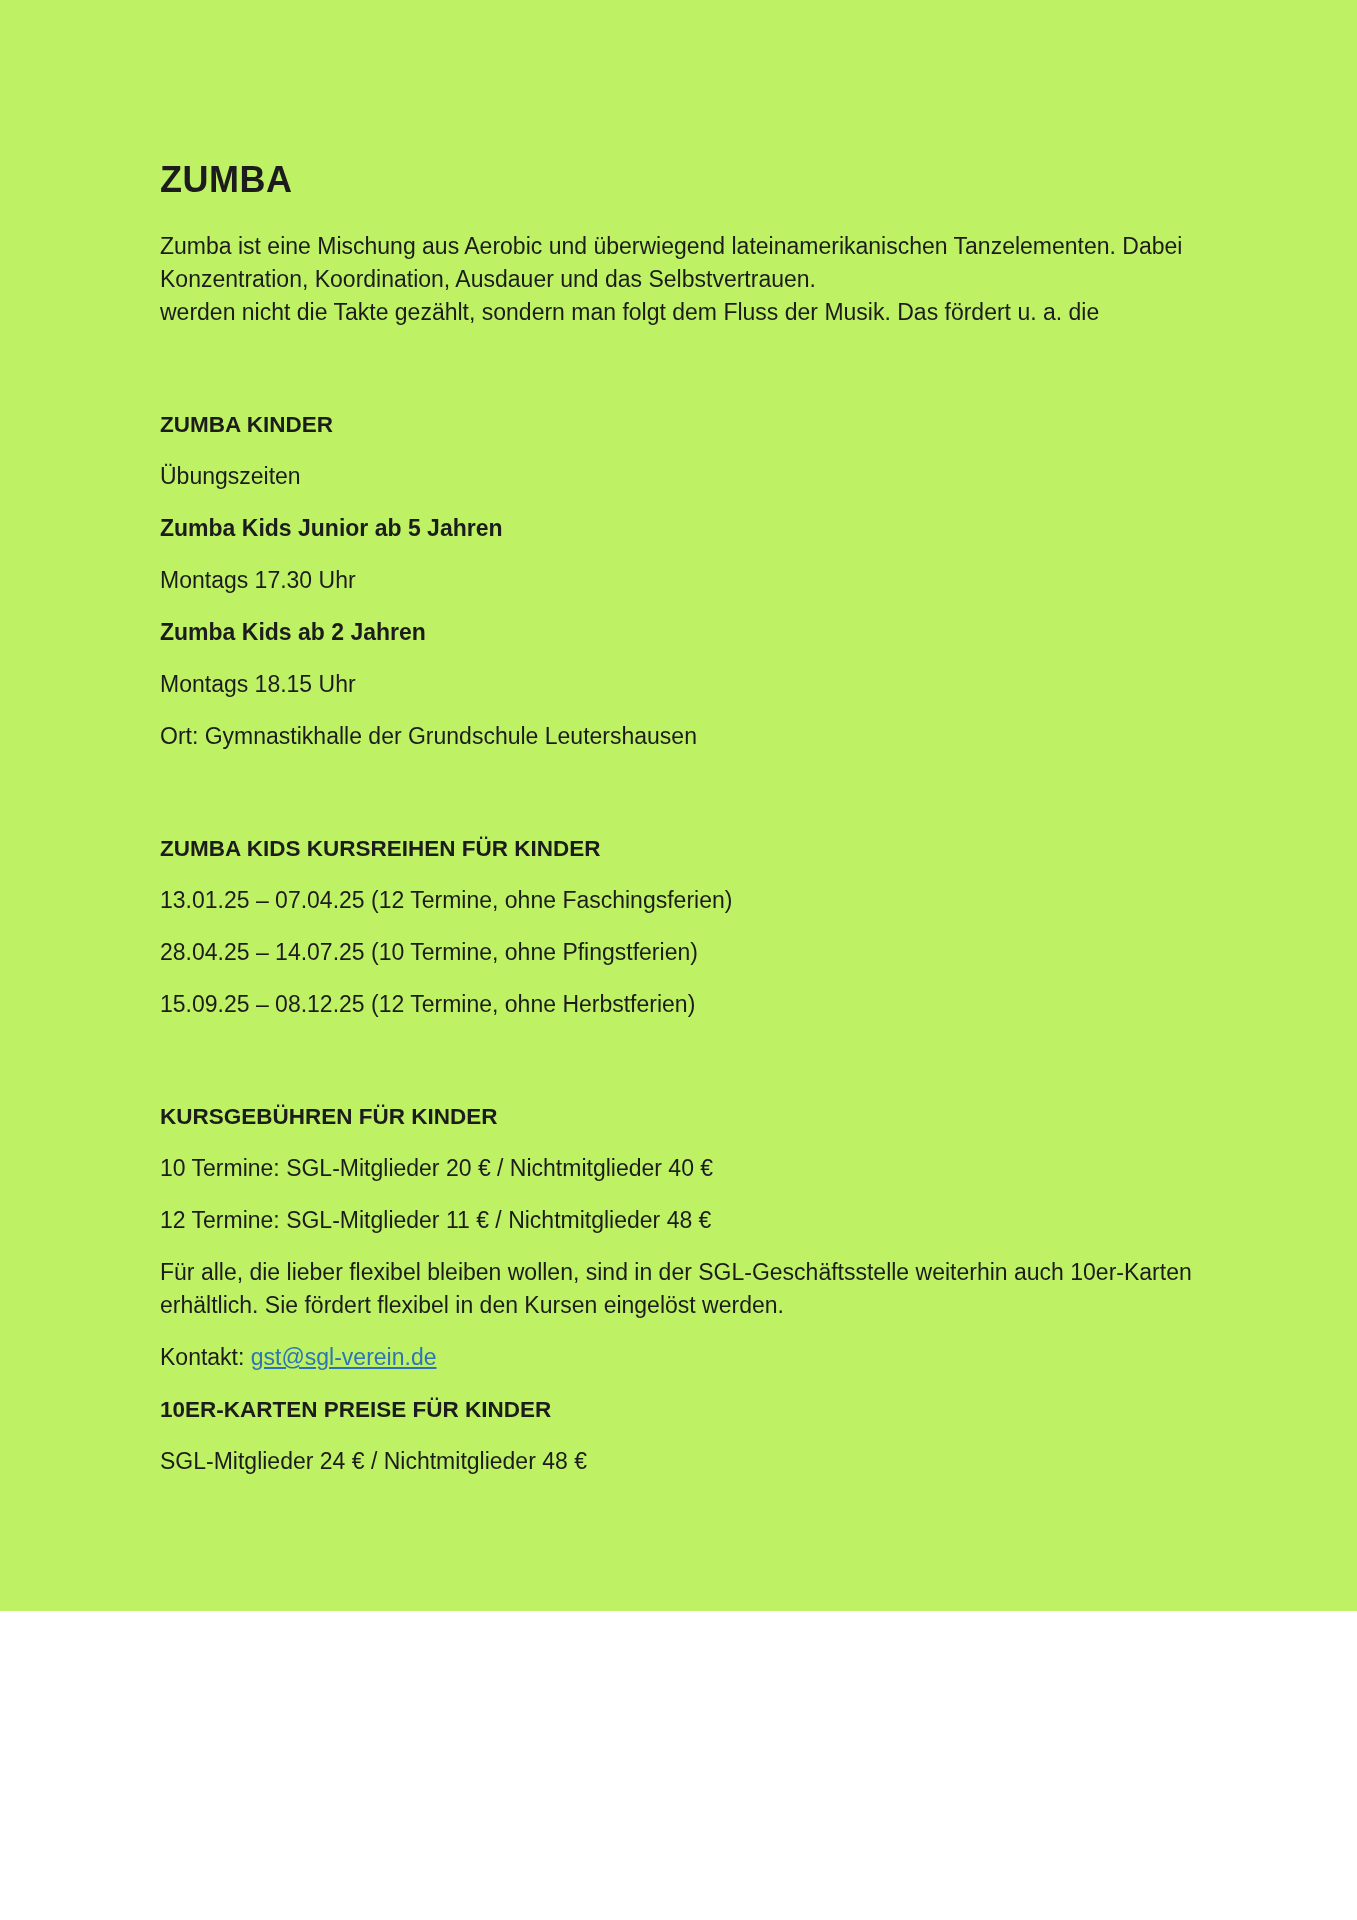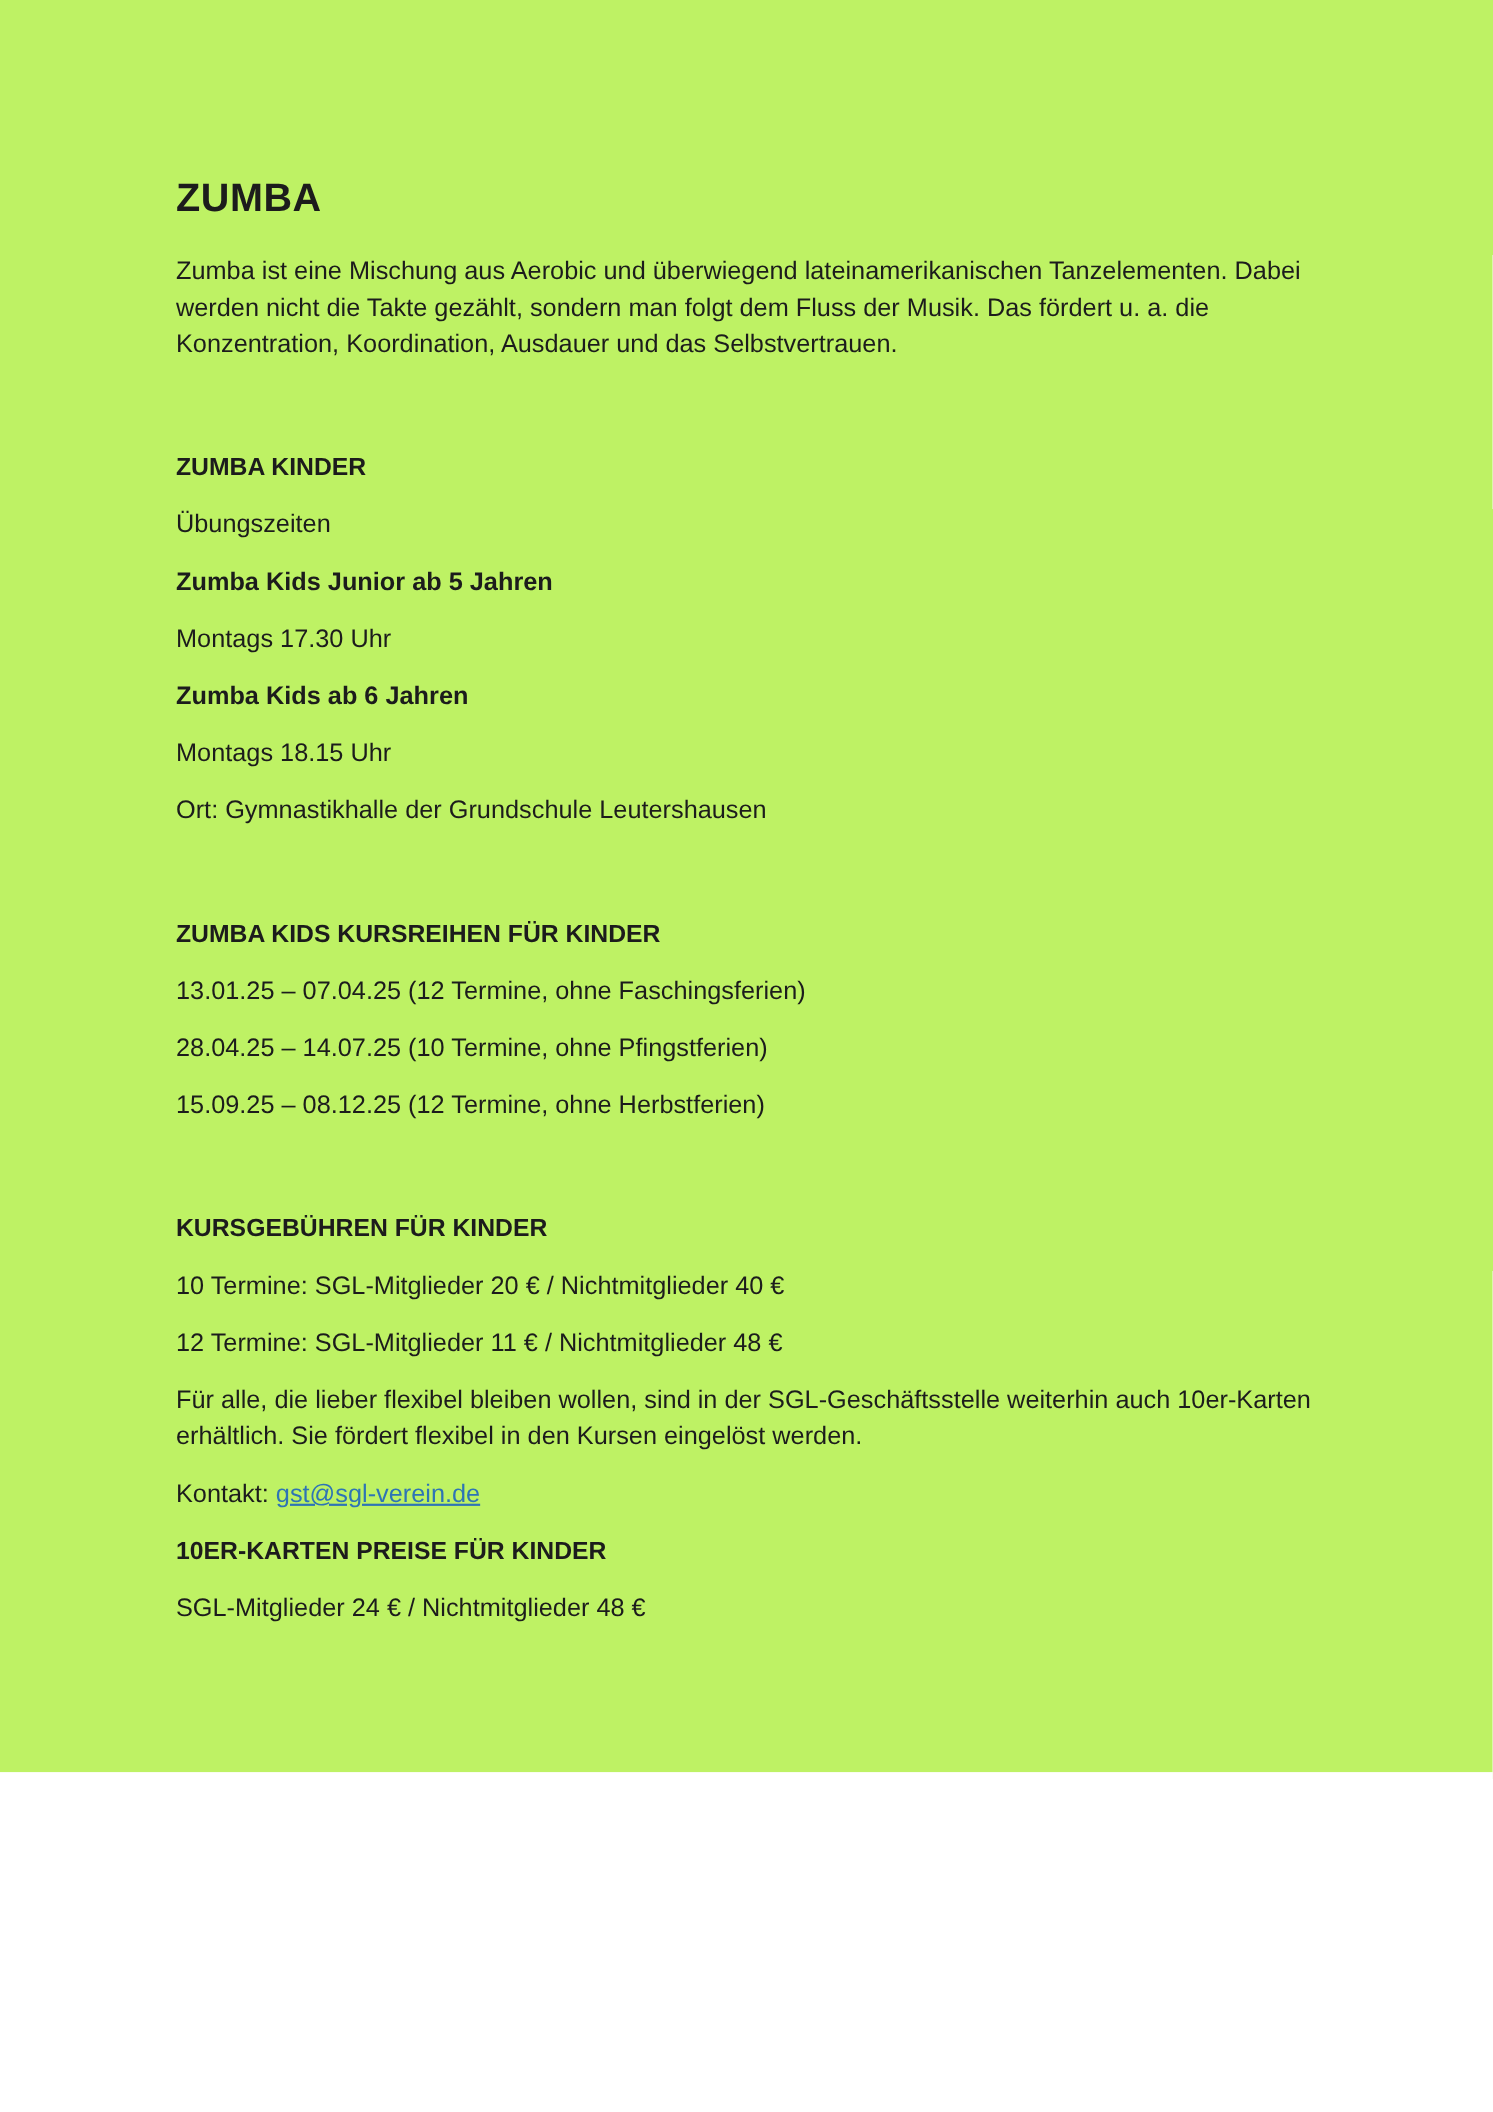--- a/index.html
+++ b/index.html
@@ -48,33 +48,33 @@
 </style>
 </head>
 <body>
 
 <div class="page">
 
   <h1 class="doc-title">ZUMBA</h1>
 
   <p class="para">
     <span class="line">Zumba ist eine Mischung aus Aerobic und überwiegend lateinamerikanischen Tanzelementen. Dabei</span>
+    <span class="line">Konzentration, Koordination, Ausdauer und das Selbstvertrauen.</span>
     <span class="line">werden nicht die Takte gezählt, sondern man folgt dem Fluss der Musik. Das fördert u. a. die</span>
-    <span class="line">Konzentration, Koordination, Ausdauer und das Selbstvertrauen.</span>
   </p>
 
   <div class="section-heading section-gap">ZUMBA KINDER</div>
 
   <p class="para">Übungszeiten</p>
 
   <p class="para bold">Zumba Kids Junior ab 5 Jahren</p>
 
   <p class="para">Montags 17.30 Uhr</p>
 
-  <p class="para bold">Zumba Kids ab 6 Jahren</p>
+  <p class="para bold">Zumba Kids ab 2 Jahren</p>
 
   <p class="para">Montags 18.15 Uhr</p>
 
   <p class="para">Ort: Gymnastikhalle der Grundschule Leutershausen</p>
 
   <div class="section-heading section-gap">ZUMBA KIDS KURSREIHEN FÜR KINDER</div>
 
   <p class="para">13.01.25 – 07.04.25 (12 Termine, ohne Faschingsferien)</p>
 
   <p class="para">28.04.25 – 14.07.25 (10 Termine, ohne Pfingstferien)</p>

